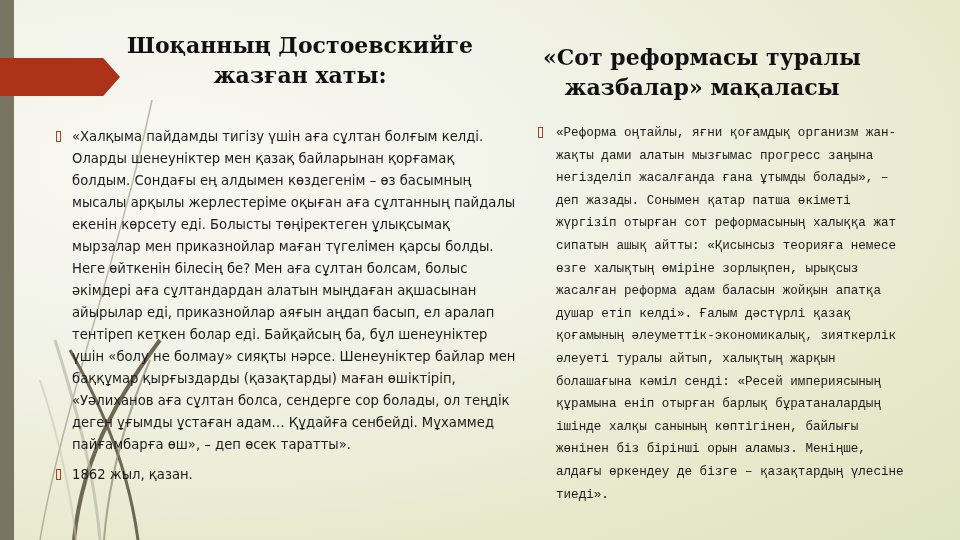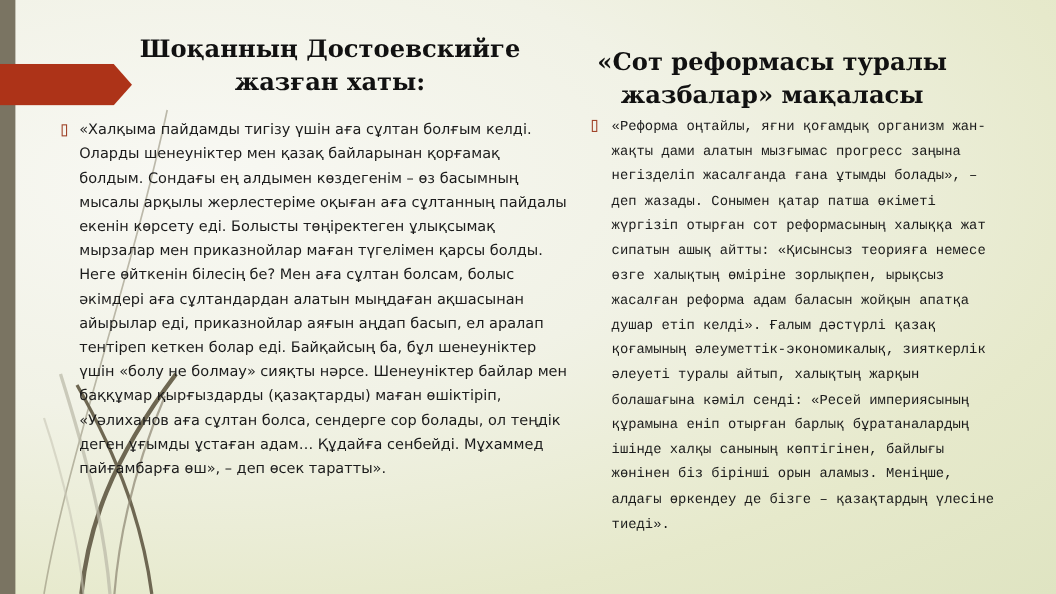--- a/index.html
+++ b/index.html
@@ -17,21 +17,21 @@
     background: #ad3318;
     clip-path: polygon(0 0, 86% 0, 100% 50%, 86% 100%, 0 100%);
   }
   .curves { position: absolute; left: 0; top: 0; width: 960px; height: 540px; pointer-events: none; }
   .title {
     position: absolute; font-family: "DejaVu Serif", serif; font-weight: bold;
     font-size: 22px; line-height: 30px; text-align: center; color: #111;
   }
   .title.left { left: 100px; top: 30px; width: 400px; }
   .title.right { left: 532px; top: 20px; width: 340px; margin-top: 22px; }
-  .col { position: absolute; }
+  .col { position: absolute; margin-top: 18px; }
   .col.left { left: 56px; top: 108px; width: 460px; }
   .col.right { left: 538px; top: 104px; width: 370px; font-family: Liberation Mono, monospace; }
   .para {
     position: relative; padding-left: 16px;
     font-size: 13.2px; line-height: 22px; color: #1b1b1b;
     margin: 0 0 8px 0;
   }
   .col.right .para { font-size: 12.6px; line-height: 22.6px; padding-left: 18px; }
   .bullet {
     position: absolute; left: 0; top: 5px; width: 5px; height: 11px;
@@ -55,20 +55,24 @@
 <div class="arrow"></div>
 
 <div class="title left">Шоқанның Достоевскийге жазған хаты:</div>
 <div class="title right">«Сот реформасы туралы жазбалар» мақаласы</div>
 
 <div class="col left">
   <p class="para">
     <span class="bullet"></span>
     <span>«Халқыма пайдамды тигізу үшін аға сұлтан болғым келді. Оларды шенеуніктер мен қазақ байларынан қорғамақ болдым. Сондағы ең алдымен көздегенім – өз басымның мысалы арқылы жерлестеріме оқыған аға сұлтанның пайдалы екенін көрсету еді. Болысты төңіректеген ұлықсымақ мырзалар мен приказнойлар маған түгелімен қарсы болды. Неге өйткенін білесің бе? Мен аға сұлтан болсам, болыс әкімдері аға сұлтандардан алатын мыңдаған ақшасынан айырылар еді, приказнойлар аяғын аңдап басып, ел аралап тентіреп кеткен болар еді. Байқайсың ба, бұл шенеуніктер үшін «болу не болмау» сияқты нәрсе. Шенеуніктер байлар мен баққұмар қырғыздарды (қазақтарды) маған өшіктіріп, «Уәлиханов аға сұлтан болса, сендерге сор болады, ол теңдік деген ұғымды ұстаған адам… Құдайға сенбейді. Мұхаммед пайғамбарға өш», – деп өсек таратты».</span>
   </p>
+  <p class="para">
+    <span class="bullet"></span>
+    <span>1862 жыл, қазан.</span>
+  </p>
 </div>
 
 <div class="col right">
   <p class="para">
     <span class="bullet"></span>
     <span>«Реформа оңтайлы, яғни қоғамдық организм жан-жақты дами алатын мызғымас прогресс заңына негізделіп жасалғанда ғана ұтымды болады», – деп жазады. Сонымен қатар патша өкіметі жүргізіп отырған сот реформасының халыққа жат сипатын ашық айтты: «Қисынсыз теорияға немесе өзге халықтың өміріне зорлықпен, ырықсыз жасалған реформа адам баласын жойқын апатқа душар етіп келді». Ғалым дәстүрлі қазақ қоғамының әлеуметтік-экономикалық, зияткерлік әлеуеті туралы айтып, халықтың жарқын болашағына кәміл сенді: «Ресей империясының құрамына еніп отырған барлық бұратаналардың ішінде халқы санының көптігінен, байлығы жөнінен біз бірінші орын аламыз. Меніңше, алдағы өркендеу де бізге – қазақтардың үлесіне тиеді».</span>
   </p>
 </div>
 
 </body></html>

